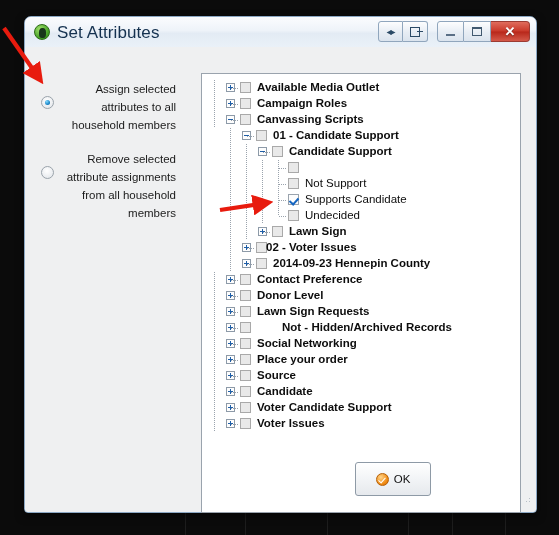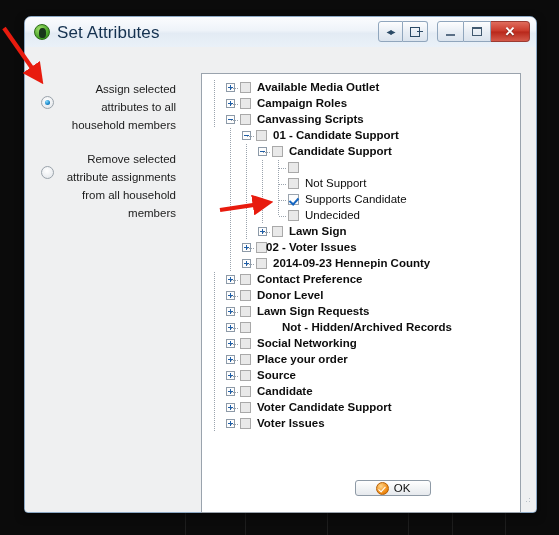--- a/index.html
+++ b/index.html
@@ -114,21 +114,21 @@
   .cbox.grey{background:#e9e9e9;border-color:#a9a9a9;}
   .cbox.checked:after{
     content:"";position:absolute;left:2px;top:1px;width:4px;height:7px;
     border:solid #1565c0;border-width:0 2px 2px 0;transform:rotate(42deg);
   }
   .lbl{position:absolute;top:1px;font-size:11.5px;color:#0d0d0d;}
   .lbl.bold{font-weight:bold;}
 
   
   .btn{
-    position:absolute;bottom:16px;height:16px;width:76px;
+    position:absolute;bottom:16px;height:34px;width:76px;
     border:1px solid #8e9aa6;border-radius:3px;box-sizing:border-box;
     background:linear-gradient(#ffffff,#f2f4f6 50%,#e6e9ed);
     display:flex;align-items:center;justify-content:center;gap:5px;
     font-size:11.5px;color:#111;cursor:default;
   }
   #btn-ok{right:105px;}
   #btn-cancel{right:21px;}
   .bicon{width:13px;height:13px;border-radius:50%;position:relative;
          background:radial-gradient(circle at 35% 30%,#ffd489,#f08a12 65%,#cf6b05);
          border:1px solid #b55f05;box-sizing:border-box;}

